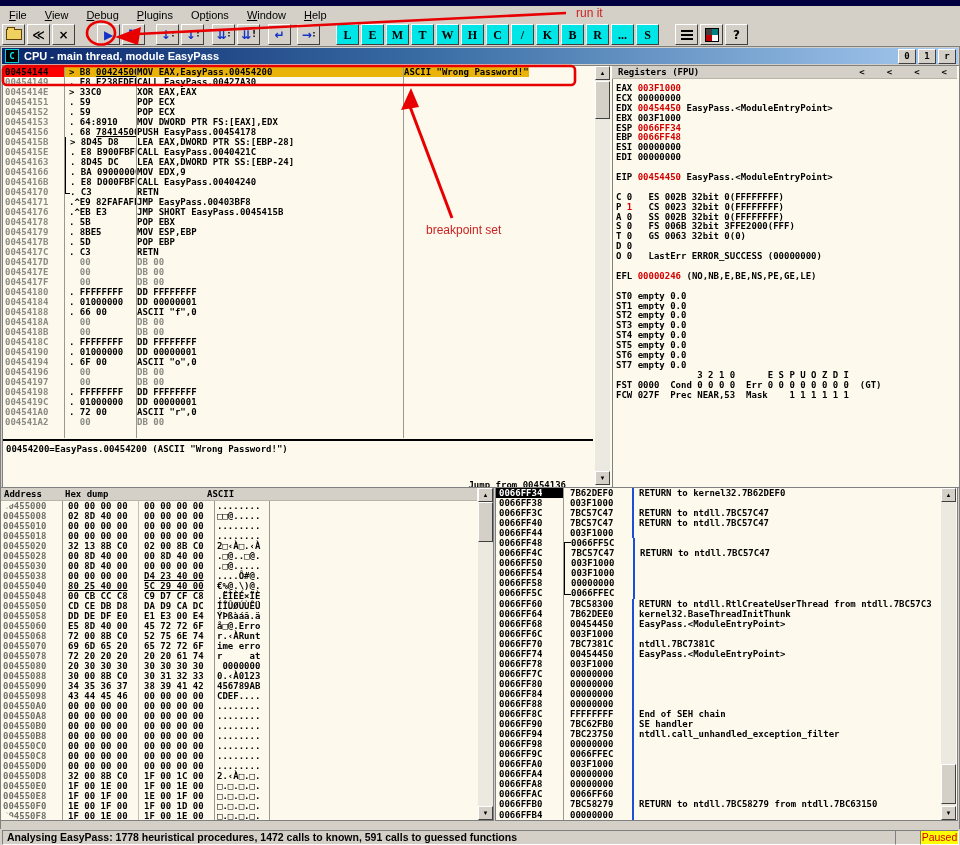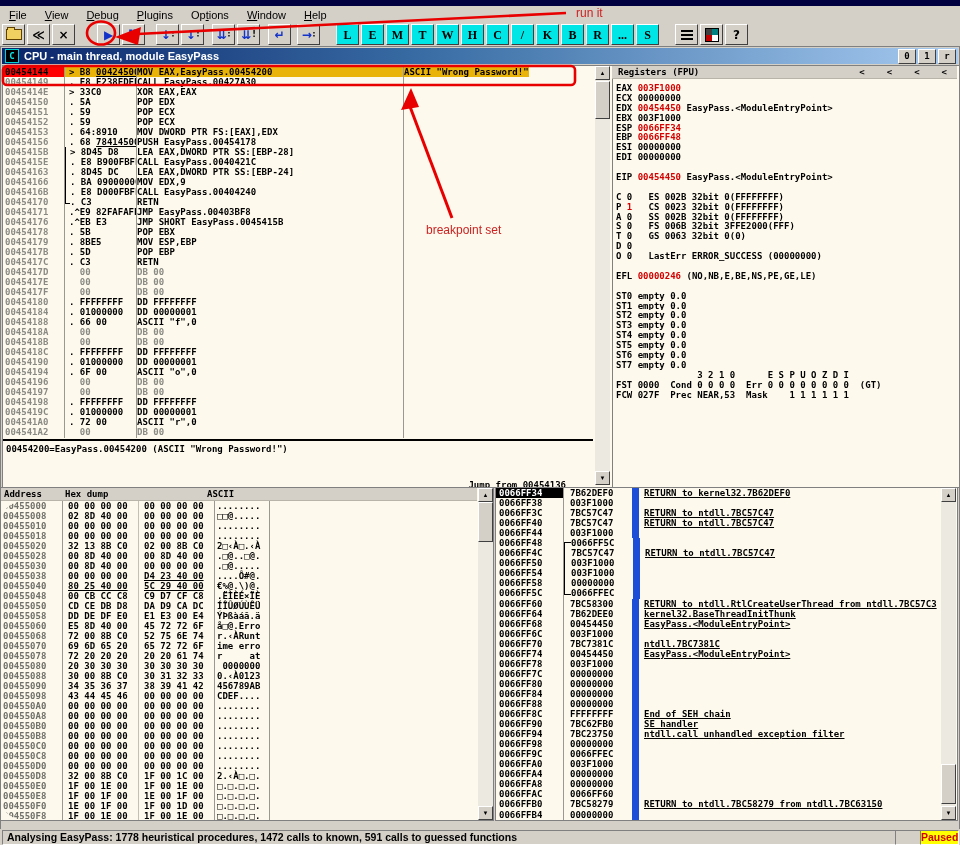--- a/index.html
+++ b/index.html
@@ -75,26 +75,26 @@
   .xh2{width:70px;padding-left:5px;flex:none;border-right:1px solid #9a9890;}
   .xas{width:52px;padding-left:2px;flex:none;border-right:1px solid #9a9890;}
   
   #stack-pane{left:495px;top:487px;width:463px;height:334px;border:1px solid #808080;box-sizing:border-box;}
   #stack-rows{left:496px;top:488px;width:444px;height:332px;overflow:hidden;}
   .srow{display:flex;height:10.06px;white-space:pre;}
   .sa{width:64px;padding-left:3px;flex:none;color:#000;border-right:1px solid #9a9890;}
   .srow.sel .sa{background:#000;color:#fff;}
   .sbr{width:6px;flex:none;}
   .sv{width:62px;flex:none;}
-  .sc{flex:1;border-left:7px solid #1d4ed8;padding-left:5px;overflow:hidden;text-decoration:underline;}
+  .sc{flex:1;border-left:2px solid #1d4ed8;padding-left:5px;overflow:hidden;}
   
   #statusbar{left:0;top:829px;width:960px;height:16px;background:#d4d0c8;}
   .statusbox{position:absolute;top:1px;height:13px;border:1px solid;border-color:#808080 #fff #fff #808080;
              font-size:10.5px;line-height:13px;color:#000;padding-left:4px;overflow:hidden;font-weight:bold;}
-  #paused-box{background:#ffff00;color:#d40000;font-weight:bold;text-align:center;padding:0;}
+  #paused-box{background:#ffff00;color:#d40000;font-weight:normal;text-align:center;padding:0;}
   svg text{font-family:"Liberation Sans",sans-serif;}
 </style>
 </head>
 <body>
 
 <div id="topstrip" class="abs"></div>
 <div id="menubar" class="abs">
     <span class="menu-item"><u>F</u>ile</span>
     <span class="menu-item"><u>V</u>iew</span>
     <span class="menu-item"><u>D</u>ebug</span>
@@ -176,21 +176,20 @@
       <span class="winbtn">1</span>
       <span class="winbtn">r</span>
     </span>
 </div>
 
 <div id="disasm-pane" class="abs pane"></div>
 <div id="disasm-rows" class="abs mono">
     <div class="drow sel"><div class="c c-a bp">00454144</div><div class="c c-h"><span class="brslot"></span><span>&gt; B8 </span><u>00424500</u></div><div class="c c-i">MOV EAX,EasyPass.00454200</div><div class="c c-c">ASCII "Wrong Password!"</div></div>
     <div class="drow"><div class="c c-a">00454149</div><div class="c c-h"><span class="brslot"></span><span>. E8 E238FDFF</span></div><div class="c c-i">CALL EasyPass.00427A30</div><div class="c c-c"></div></div>
     <div class="drow"><div class="c c-a">0045414E</div><div class="c c-h"><span class="brslot"></span><span>&gt; 33C0</span></div><div class="c c-i">XOR EAX,EAX</div><div class="c c-c"></div></div>
-    <div class="drow"><div class="c c-a">00454150</div><div class="c c-h"><span class="brslot"></span><span>. 5A</span></div><div class="c c-i">POP EDX</div><div class="c c-c"></div></div>
     <div class="drow"><div class="c c-a">00454151</div><div class="c c-h"><span class="brslot"></span><span>. 59</span></div><div class="c c-i">POP ECX</div><div class="c c-c"></div></div>
     <div class="drow"><div class="c c-a">00454152</div><div class="c c-h"><span class="brslot"></span><span>. 59</span></div><div class="c c-i">POP ECX</div><div class="c c-c"></div></div>
     <div class="drow"><div class="c c-a">00454153</div><div class="c c-h"><span class="brslot"></span><span>. 64:8910</span></div><div class="c c-i">MOV DWORD PTR FS:[EAX],EDX</div><div class="c c-c"></div></div>
     <div class="drow"><div class="c c-a">00454156</div><div class="c c-h"><span class="brslot"></span><span>. 68 </span><u>78414500</u></div><div class="c c-i">PUSH EasyPass.00454178</div><div class="c c-c"></div></div>
     <div class="drow"><div class="c c-a">0045415B</div><div class="c c-h"><span class="brslot br-m"></span><span>&gt; 8D45 D8</span></div><div class="c c-i">LEA EAX,DWORD PTR SS:[EBP-28]</div><div class="c c-c"></div></div>
     <div class="drow"><div class="c c-a">0045415E</div><div class="c c-h"><span class="brslot br-m"></span><span>. E8 B900FBFF</span></div><div class="c c-i">CALL EasyPass.0040421C</div><div class="c c-c"></div></div>
     <div class="drow"><div class="c c-a">00454163</div><div class="c c-h"><span class="brslot br-m"></span><span>. 8D45 DC</span></div><div class="c c-i">LEA EAX,DWORD PTR SS:[EBP-24]</div><div class="c c-c"></div></div>
     <div class="drow"><div class="c c-a">00454166</div><div class="c c-h"><span class="brslot br-m"></span><span>. BA 09000000</span></div><div class="c c-i">MOV EDX,9</div><div class="c c-c"></div></div>
     <div class="drow"><div class="c c-a">0045416B</div><div class="c c-h"><span class="brslot br-m"></span><span>. E8 D000FBFF</span></div><div class="c c-i">CALL EasyPass.00404240</div><div class="c c-c"></div></div>
     <div class="drow"><div class="c c-a">00454170</div><div class="c c-h"><span class="brslot br-b"></span><span>. C3</span></div><div class="c c-i">RETN</div><div class="c c-c"></div></div>

